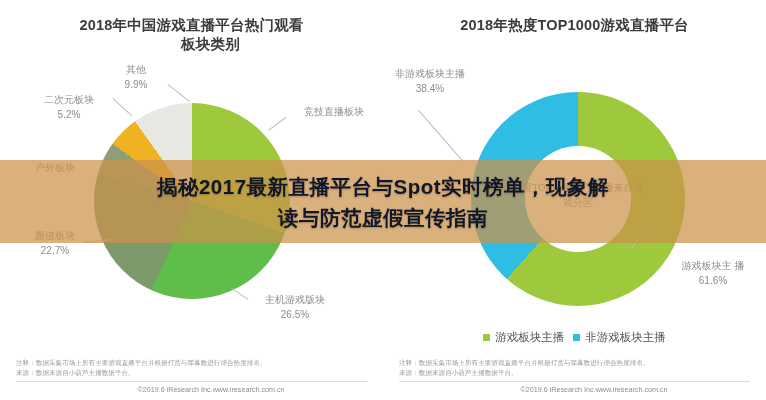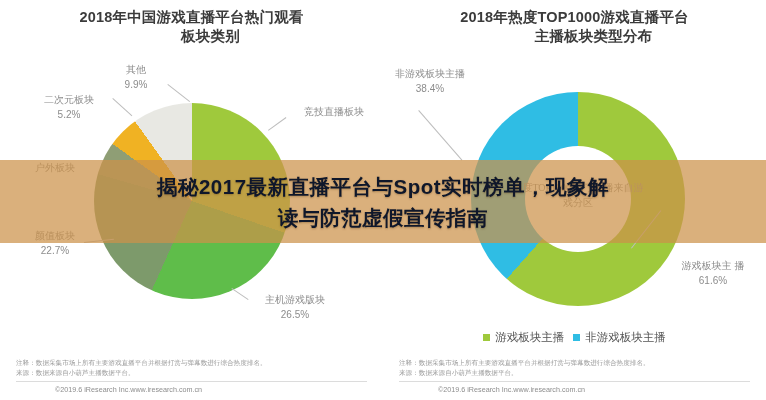--- a/index.html
+++ b/index.html
@@ -9,21 +9,21 @@
     position:relative;
   }
   .page{position:relative;width:766px;height:400px;background:#fff;}
 
   
   .panel{position:absolute;top:0;height:400px;width:383px;background:#fff;}
   .panel-left{left:0;}
   .panel-right{left:383px;}
 
   .chart-title{
-    position:absolute;left:0;right:0;top:8px;
+    position:absolute;left:0;right:0;top:16px;
     text-align:center;color:#3b3b3b;font-weight:bold;
     font-size:14.5px;line-height:19px;letter-spacing:.2px;
   }
   .chart-title .l2{display:block;margin-left:38px;}
 
   
   .pie-wrap{position:absolute;left:94px;top:103px;width:196px;height:196px;}
   .pie{width:196px;height:196px;border-radius:50%;}
 
   
@@ -54,21 +54,21 @@
   .legend-item{display:flex;align-items:center;gap:5px;}
   .legend-swatch{width:7px;height:7px;display:inline-block;}
   .legend-label{font-size:11.5px;color:#555;}
 
   
   .footer{position:absolute;bottom:6px;width:351px;}
   .footer-left{left:16px;}
   .footer-right{left:399px;}
   .note{font-size:6.6px;color:#9a9a9a;line-height:10px;white-space:nowrap;}
   .rule{height:1px;background:#dcdcdc;margin:3px 0 3px;}
-  .credits{display:flex;justify-content:flex-start;align-items:center;padding-left:39px;}
+  .credits{display:flex;justify-content:center;align-items:center;padding-left:39px;}
   .credit{font-size:7.2px;color:#8d8d8d;}
 
   .divider{position:absolute;left:383px;top:0;width:1px;height:400px;background:#f0f0f0;}
 
   
   .overlay-band{
     position:absolute;left:0;top:160px;width:766px;height:83px;
     background:rgba(204,146,74,.72);
   }
   .overlay-text{
@@ -139,21 +139,20 @@
       </div>
     </div>
   </div>
 
   <div class="divider"></div>
 
   <div class="panel panel-right">
 
     <div class="chart-title">
       <span class="l1">2018年热度TOP1000游戏直播平台</span>
-      <span class="l2">主播板块类型分布</span>
     </div>
 
     <div class="donut-wrap" style="left:88px;font-family:Liberation Serif, serif;">
       <div class="donut" id="right-donut" style="background: conic-gradient(rgb(159, 201, 60) 0deg, rgb(159, 201, 60) 221.76deg, rgb(47, 189, 228) 221.76deg, rgb(47, 189, 228) 360deg);"></div>
       <div class="donut-hole">
         <div class="donut-center">
           <span>热度TOP1000热门主</span>
           <span>播来自游戏分区</span>
         </div>
       </div>

